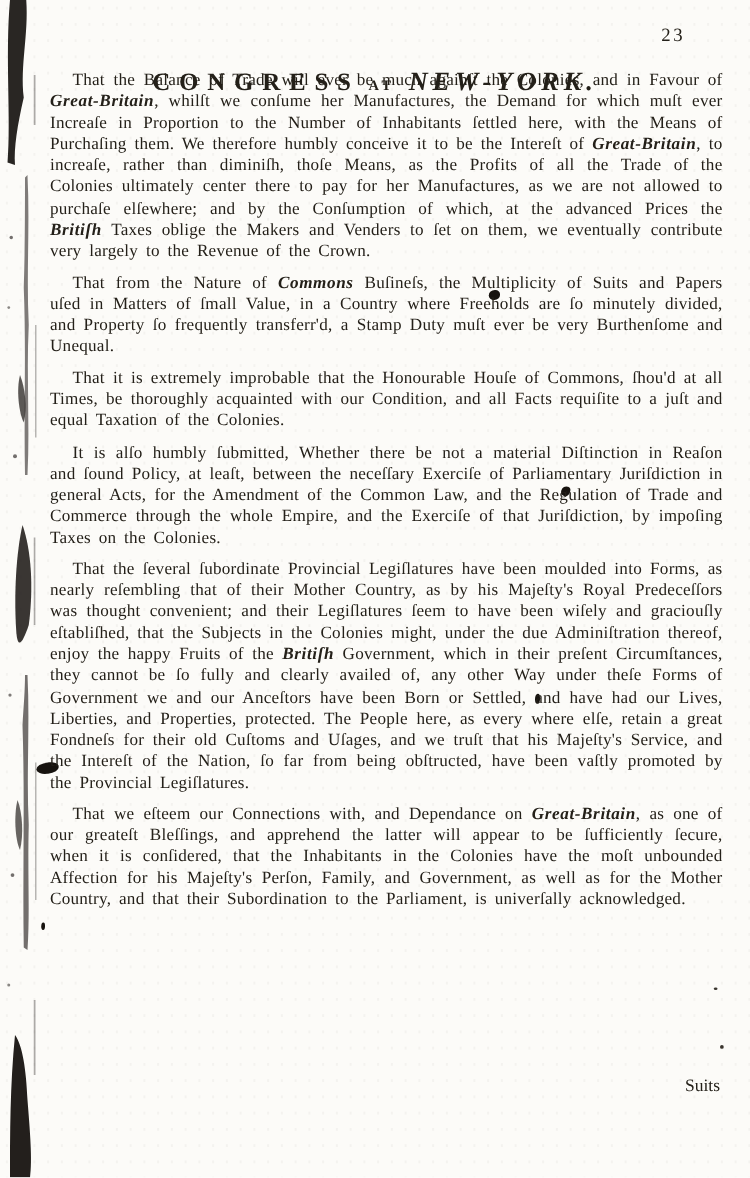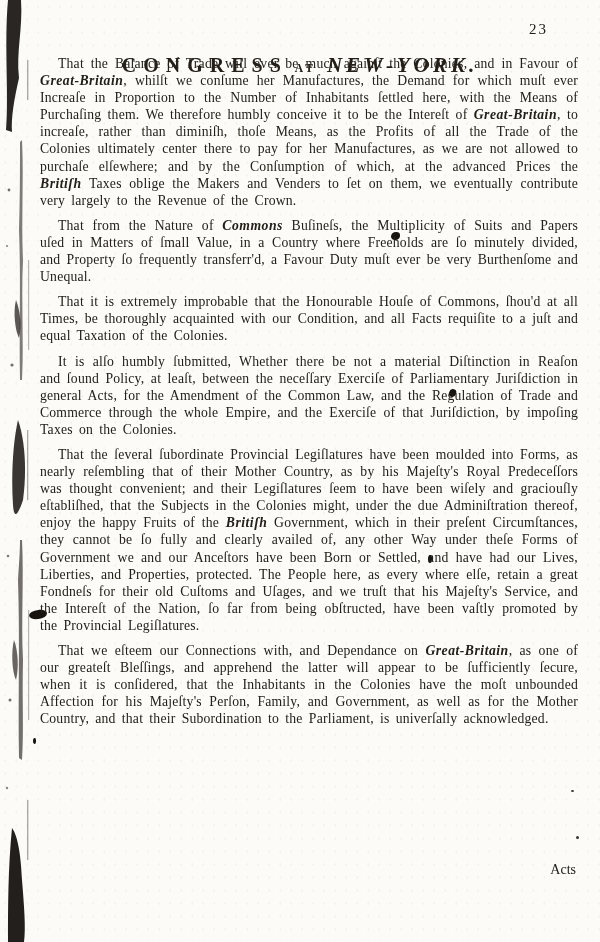--- a/index.html
+++ b/index.html
@@ -132,22 +132,22 @@
     <div class="head-title">
       <span class="t-main">CONGRESS</span>
       <span class="t-at">AT</span>
       <span class="t-place">NEW-YORK.</span>
     </div>
     <span class="page-num">23</span>
   </header>
 
   <main class="text-block" id="paragraphs">
       <p><span>That the Balance of Trade will ever be much againſt the Colonies, and in Favour of </span><em>Great-Britain</em><span>, whilſt we conſume her Manufactures, the Demand for which muſt ever Increaſe in Proportion to the Number of Inhabitants ſettled here, with the Means of Purchaſing them.  We therefore humbly conceive it to be the Intereſt of </span><em>Great-Britain</em><span>, to increaſe, rather than diminiſh, thoſe Means, as the Profits of all the Trade of the Colonies ultimately center there to pay for her Manufactures, as we are not allowed to purchaſe elſewhere; and by the Conſumption of which, at the advanced Prices the </span><em>Britiſh</em><span> Taxes oblige the Makers and Venders to ſet on them, we eventually contribute very largely to the Revenue of the Crown.</span></p>
-      <p><span>That from the Nature of </span><em>Commons</em><span> Buſineſs, the Multiplicity of Suits and Papers uſed in Matters of ſmall Value, in a Country where Freeholds are ſo minutely divided, and Property ſo frequently transferr'd, a Favour Duty muſt ever be very Burthenſome and Unequal.</span></p>
+      <p><span>That from the Nature of </span><em>Commons</em><span> Buſineſs, the Multiplicity of Suits and Papers uſed in Matters of ſmall Value, in a Country where Freeholds are ſo minutely divided, and Property ſo frequently transferr'd, a Stamp Duty muſt ever be very Burthenſome and Unequal.</span></p>
       <p><span>That it is extremely improbable that the Honourable Houſe of Commons, ſhou'd at all Times, be thoroughly acquainted with our Condition, and all Facts requiſite to a juſt and equal Taxation of the Colonies.</span></p>
       <p><span>It is alſo humbly ſubmitted, Whether there be not a material Diſtinction in Reaſon and ſound Policy, at leaſt, between the neceſſary Exerciſe of Parliamentary Juriſdiction in general Acts, for the Amendment of the Common Law, and the Regulation of Trade and Commerce through the whole Empire, and the Exerciſe of that Juriſdiction, by impoſing Taxes on the Colonies.</span></p>
       <p><span>That the ſeveral ſubordinate Provincial Legiſlatures have been moulded into Forms, as nearly reſembling that of their Mother Country, as by his Majeſty's Royal Predeceſſors was thought convenient; and their Legiſlatures ſeem to have been wiſely and graciouſly eſtabliſhed, that the Subjects in the Colonies might, under the due Adminiſtration thereof, enjoy the happy Fruits of the </span><em>Britiſh</em><span> Government, which in their preſent Circumſtances, they cannot be ſo fully and clearly availed of, any other Way under theſe Forms of Government we and our Anceſtors have been Born or Settled, and have had our Lives, Liberties, and Properties, protected.  The People here, as every where elſe, retain a great Fondneſs for their old Cuſtoms and Uſages, and we truſt that his Majeſty's Service, and the Intereſt of the Nation, ſo far from being obſtructed, have been vaſtly promoted by the Provincial Legiſlatures.</span></p>
       <p><span>That we eſteem our Connections with, and Dependance on </span><em>Great-Britain</em><span>, as one of our greateſt Bleſſings, and apprehend the latter will appear to be ſufficiently ſecure, when it is conſidered, that the Inhabitants in the Colonies have the moſt unbounded Affection for his Majeſty's Perſon, Family, and Government, as well as for the Mother Country, and that their Subordination to the Parliament, is univerſally acknowledged.</span></p>
     </main>
 
-  <div class="catchword">Acts</div>
+  <div class="catchword">Suits</div>
 
 </div>
 
 </body></html>

